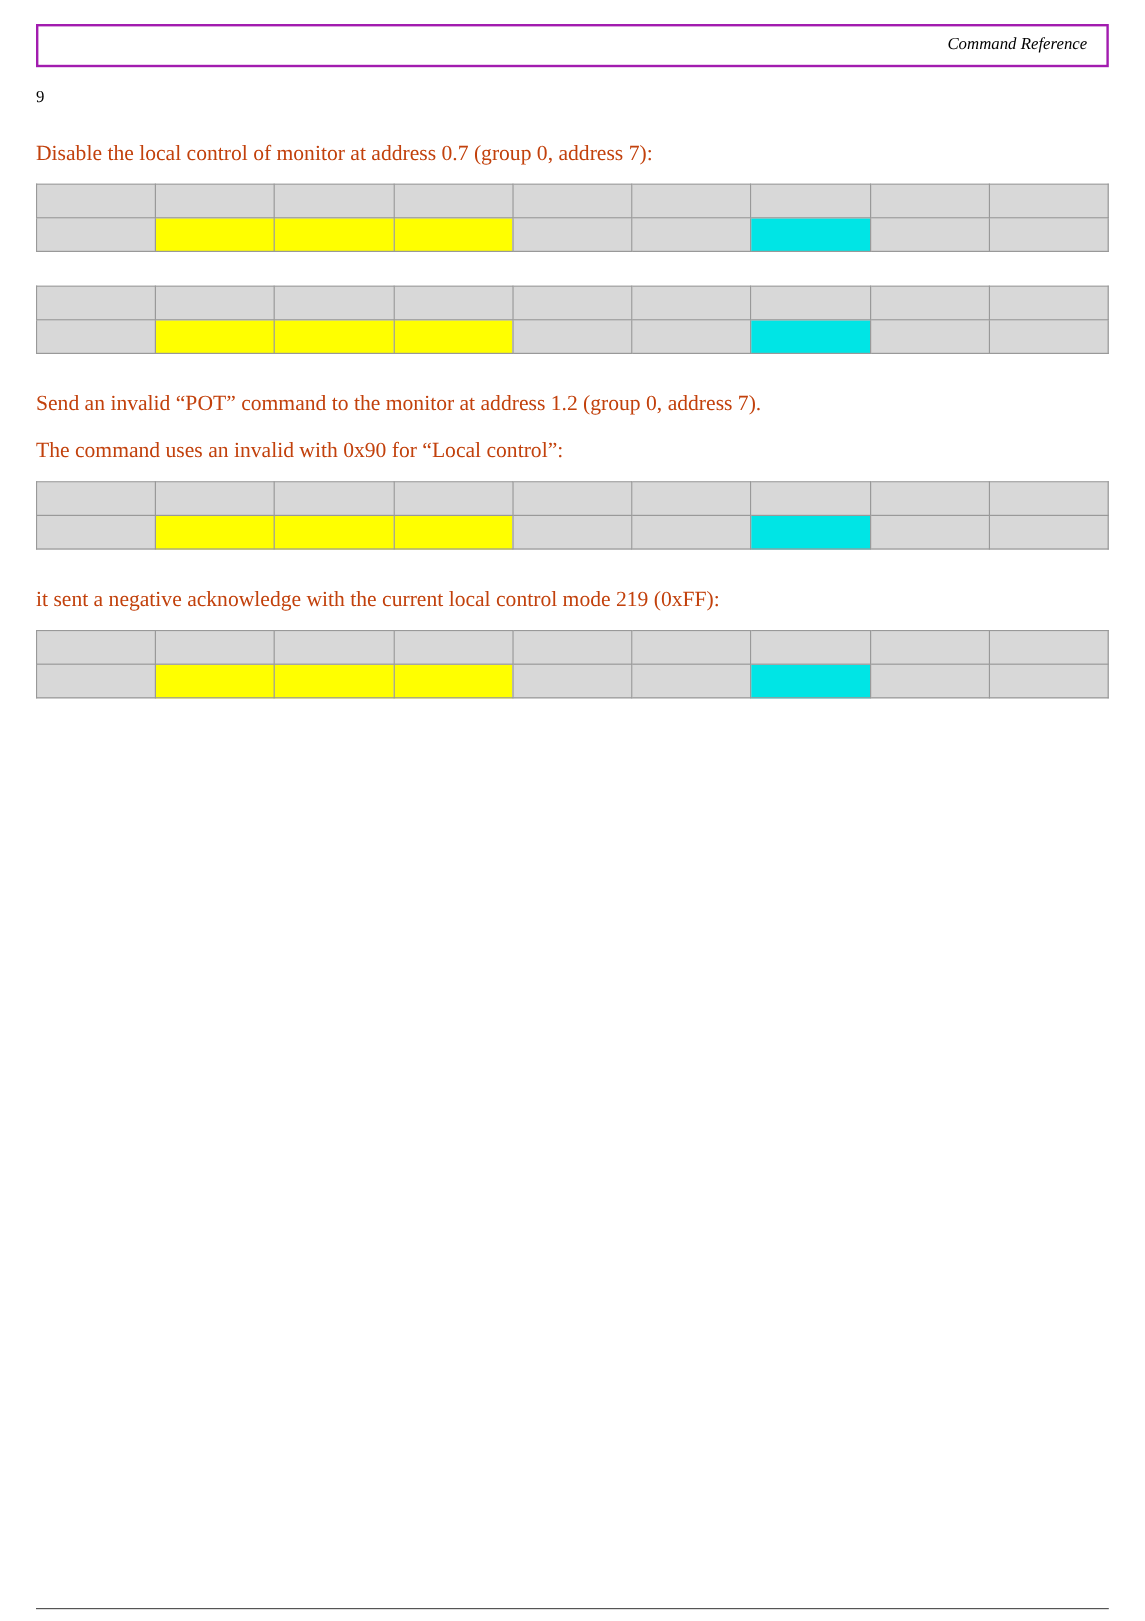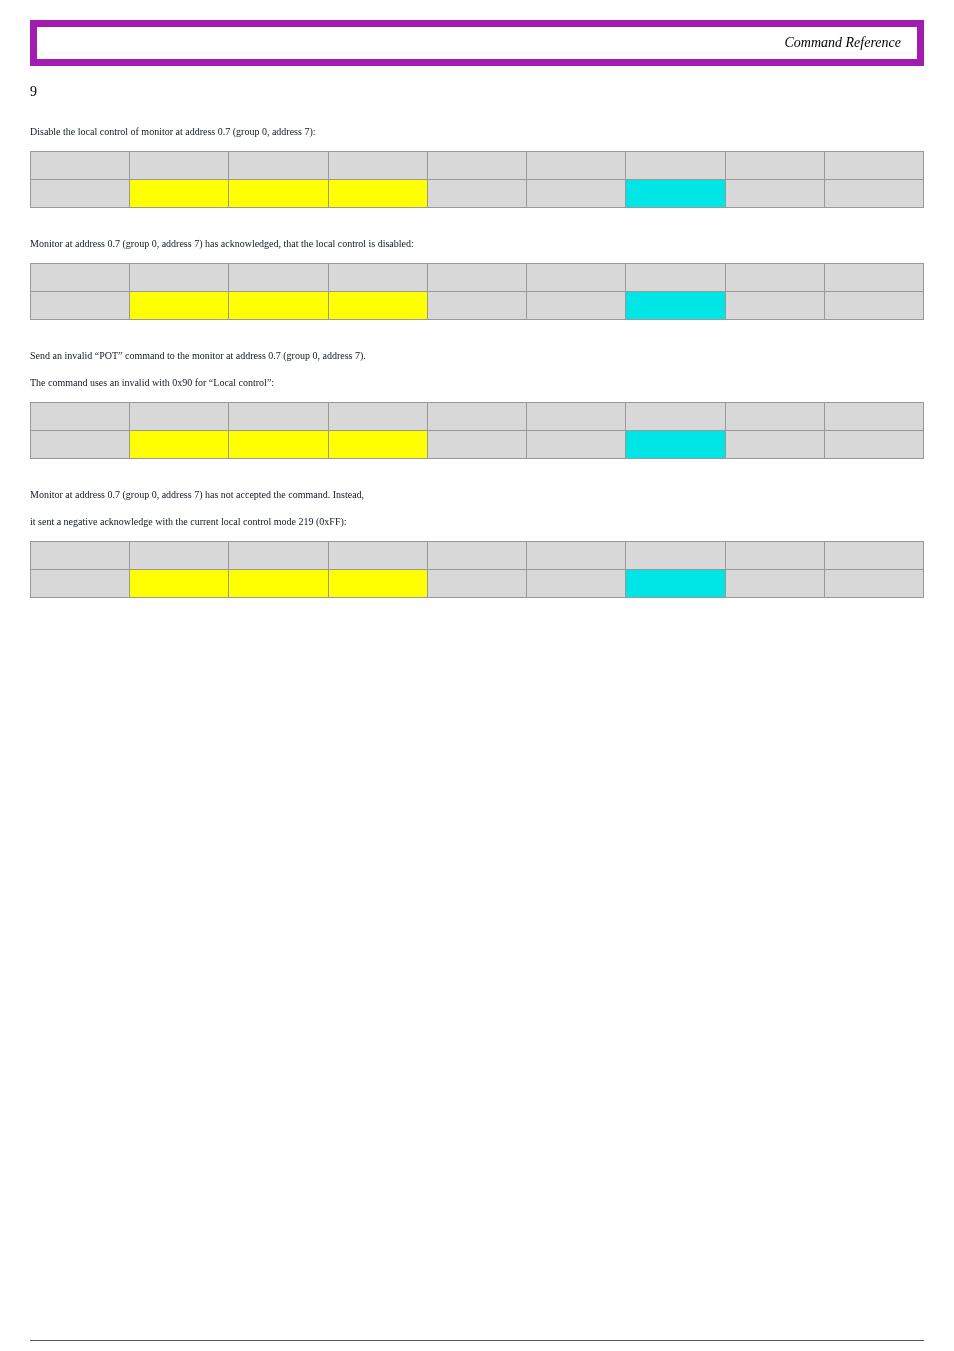--- a/index.html
+++ b/index.html
@@ -19,21 +19,21 @@
       min-height: 1351px;
       background: #ffffff;
       position: relative;
     }
 
     
     .header {
       display: flex;
       justify-content: flex-end;
       align-items: center;
-      border: 7px solid #a21caf;
+      border: 2px solid #a21caf;
       padding: 8px 16px;
       margin: 20px 30px 0 30px;
     }
 
     .header-title {
       font-style: italic;
       font-size: 14px;
       color: #000000;
     }
 
@@ -43,24 +43,24 @@
       font-size: 14px;
       color: #000000;
     }
 
     
     .content {
       margin: 24px 30px 0 30px;
     }
 
     .description-text {
-      font-size: 10px;
+      font-size: 18px;
       line-height: 1.5;
       margin-bottom: 12px;
-      color: #0f172a;
+      color: #c2410c;
     }
 
     
     .command-grid {
       display: table;
       border-collapse: collapse;
       width: 100%;
       margin-bottom: 18px;
     }
 
@@ -136,49 +136,48 @@
           <div class="grid-cell gray"></div>
           <div class="grid-cell gray"></div>
           <div class="grid-cell cyan"></div>
           <div class="grid-cell gray"></div>
           <div class="grid-cell gray"></div>
         </div>
       </div>
     </div>
 
     <div class="section">
-      <p class="description-text">Monitor at address 0.7 (group 0, address 7) has acknowledged, that the local control is disabled:</p>
-      <div class="command-grid">
-        <div class="grid-row">
-          <div class="grid-cell gray"></div>
-          <div class="grid-cell gray"></div>
-          <div class="grid-cell gray"></div>
-          <div class="grid-cell gray"></div>
-          <div class="grid-cell gray"></div>
-          <div class="grid-cell gray"></div>
-          <div class="grid-cell gray"></div>
-          <div class="grid-cell gray"></div>
-          <div class="grid-cell gray"></div>
-        </div>
-        <div class="grid-row">
-          <div class="grid-cell gray"></div>
-          <div class="grid-cell yellow"></div>
-          <div class="grid-cell yellow"></div>
-          <div class="grid-cell yellow"></div>
-          <div class="grid-cell gray"></div>
-          <div class="grid-cell gray"></div>
-          <div class="grid-cell cyan"></div>
-          <div class="grid-cell gray"></div>
-          <div class="grid-cell gray"></div>
-        </div>
-      </div>
-    </div>
-
-    <div class="section">
-      <p class="description-text">Send an invalid “POT” command to the monitor at address 0.7 (group 0, address 7).</p>
+      <div class="command-grid">
+        <div class="grid-row">
+          <div class="grid-cell gray"></div>
+          <div class="grid-cell gray"></div>
+          <div class="grid-cell gray"></div>
+          <div class="grid-cell gray"></div>
+          <div class="grid-cell gray"></div>
+          <div class="grid-cell gray"></div>
+          <div class="grid-cell gray"></div>
+          <div class="grid-cell gray"></div>
+          <div class="grid-cell gray"></div>
+        </div>
+        <div class="grid-row">
+          <div class="grid-cell gray"></div>
+          <div class="grid-cell yellow"></div>
+          <div class="grid-cell yellow"></div>
+          <div class="grid-cell yellow"></div>
+          <div class="grid-cell gray"></div>
+          <div class="grid-cell gray"></div>
+          <div class="grid-cell cyan"></div>
+          <div class="grid-cell gray"></div>
+          <div class="grid-cell gray"></div>
+        </div>
+      </div>
+    </div>
+
+    <div class="section">
+      <p class="description-text">Send an invalid “POT” command to the monitor at address 1.2 (group 0, address 7).</p>
       <p class="description-text">The command uses an invalid with 0x90 for “Local control”:</p>
       <div class="command-grid">
         <div class="grid-row">
           <div class="grid-cell gray"></div>
           <div class="grid-cell gray"></div>
           <div class="grid-cell gray"></div>
           <div class="grid-cell gray"></div>
           <div class="grid-cell gray"></div>
           <div class="grid-cell gray"></div>
           <div class="grid-cell gray"></div>
@@ -193,21 +192,20 @@
           <div class="grid-cell gray"></div>
           <div class="grid-cell gray"></div>
           <div class="grid-cell cyan"></div>
           <div class="grid-cell gray"></div>
           <div class="grid-cell gray"></div>
         </div>
       </div>
     </div>
 
     <div class="section">
-      <p class="description-text">Monitor at address 0.7 (group 0, address 7) has not accepted the command. Instead,</p>
       <p class="description-text">it sent a negative acknowledge with the current local control mode 219 (0xFF):</p>
       <div class="command-grid">
         <div class="grid-row">
           <div class="grid-cell gray"></div>
           <div class="grid-cell gray"></div>
           <div class="grid-cell gray"></div>
           <div class="grid-cell gray"></div>
           <div class="grid-cell gray"></div>
           <div class="grid-cell gray"></div>
           <div class="grid-cell gray"></div>

